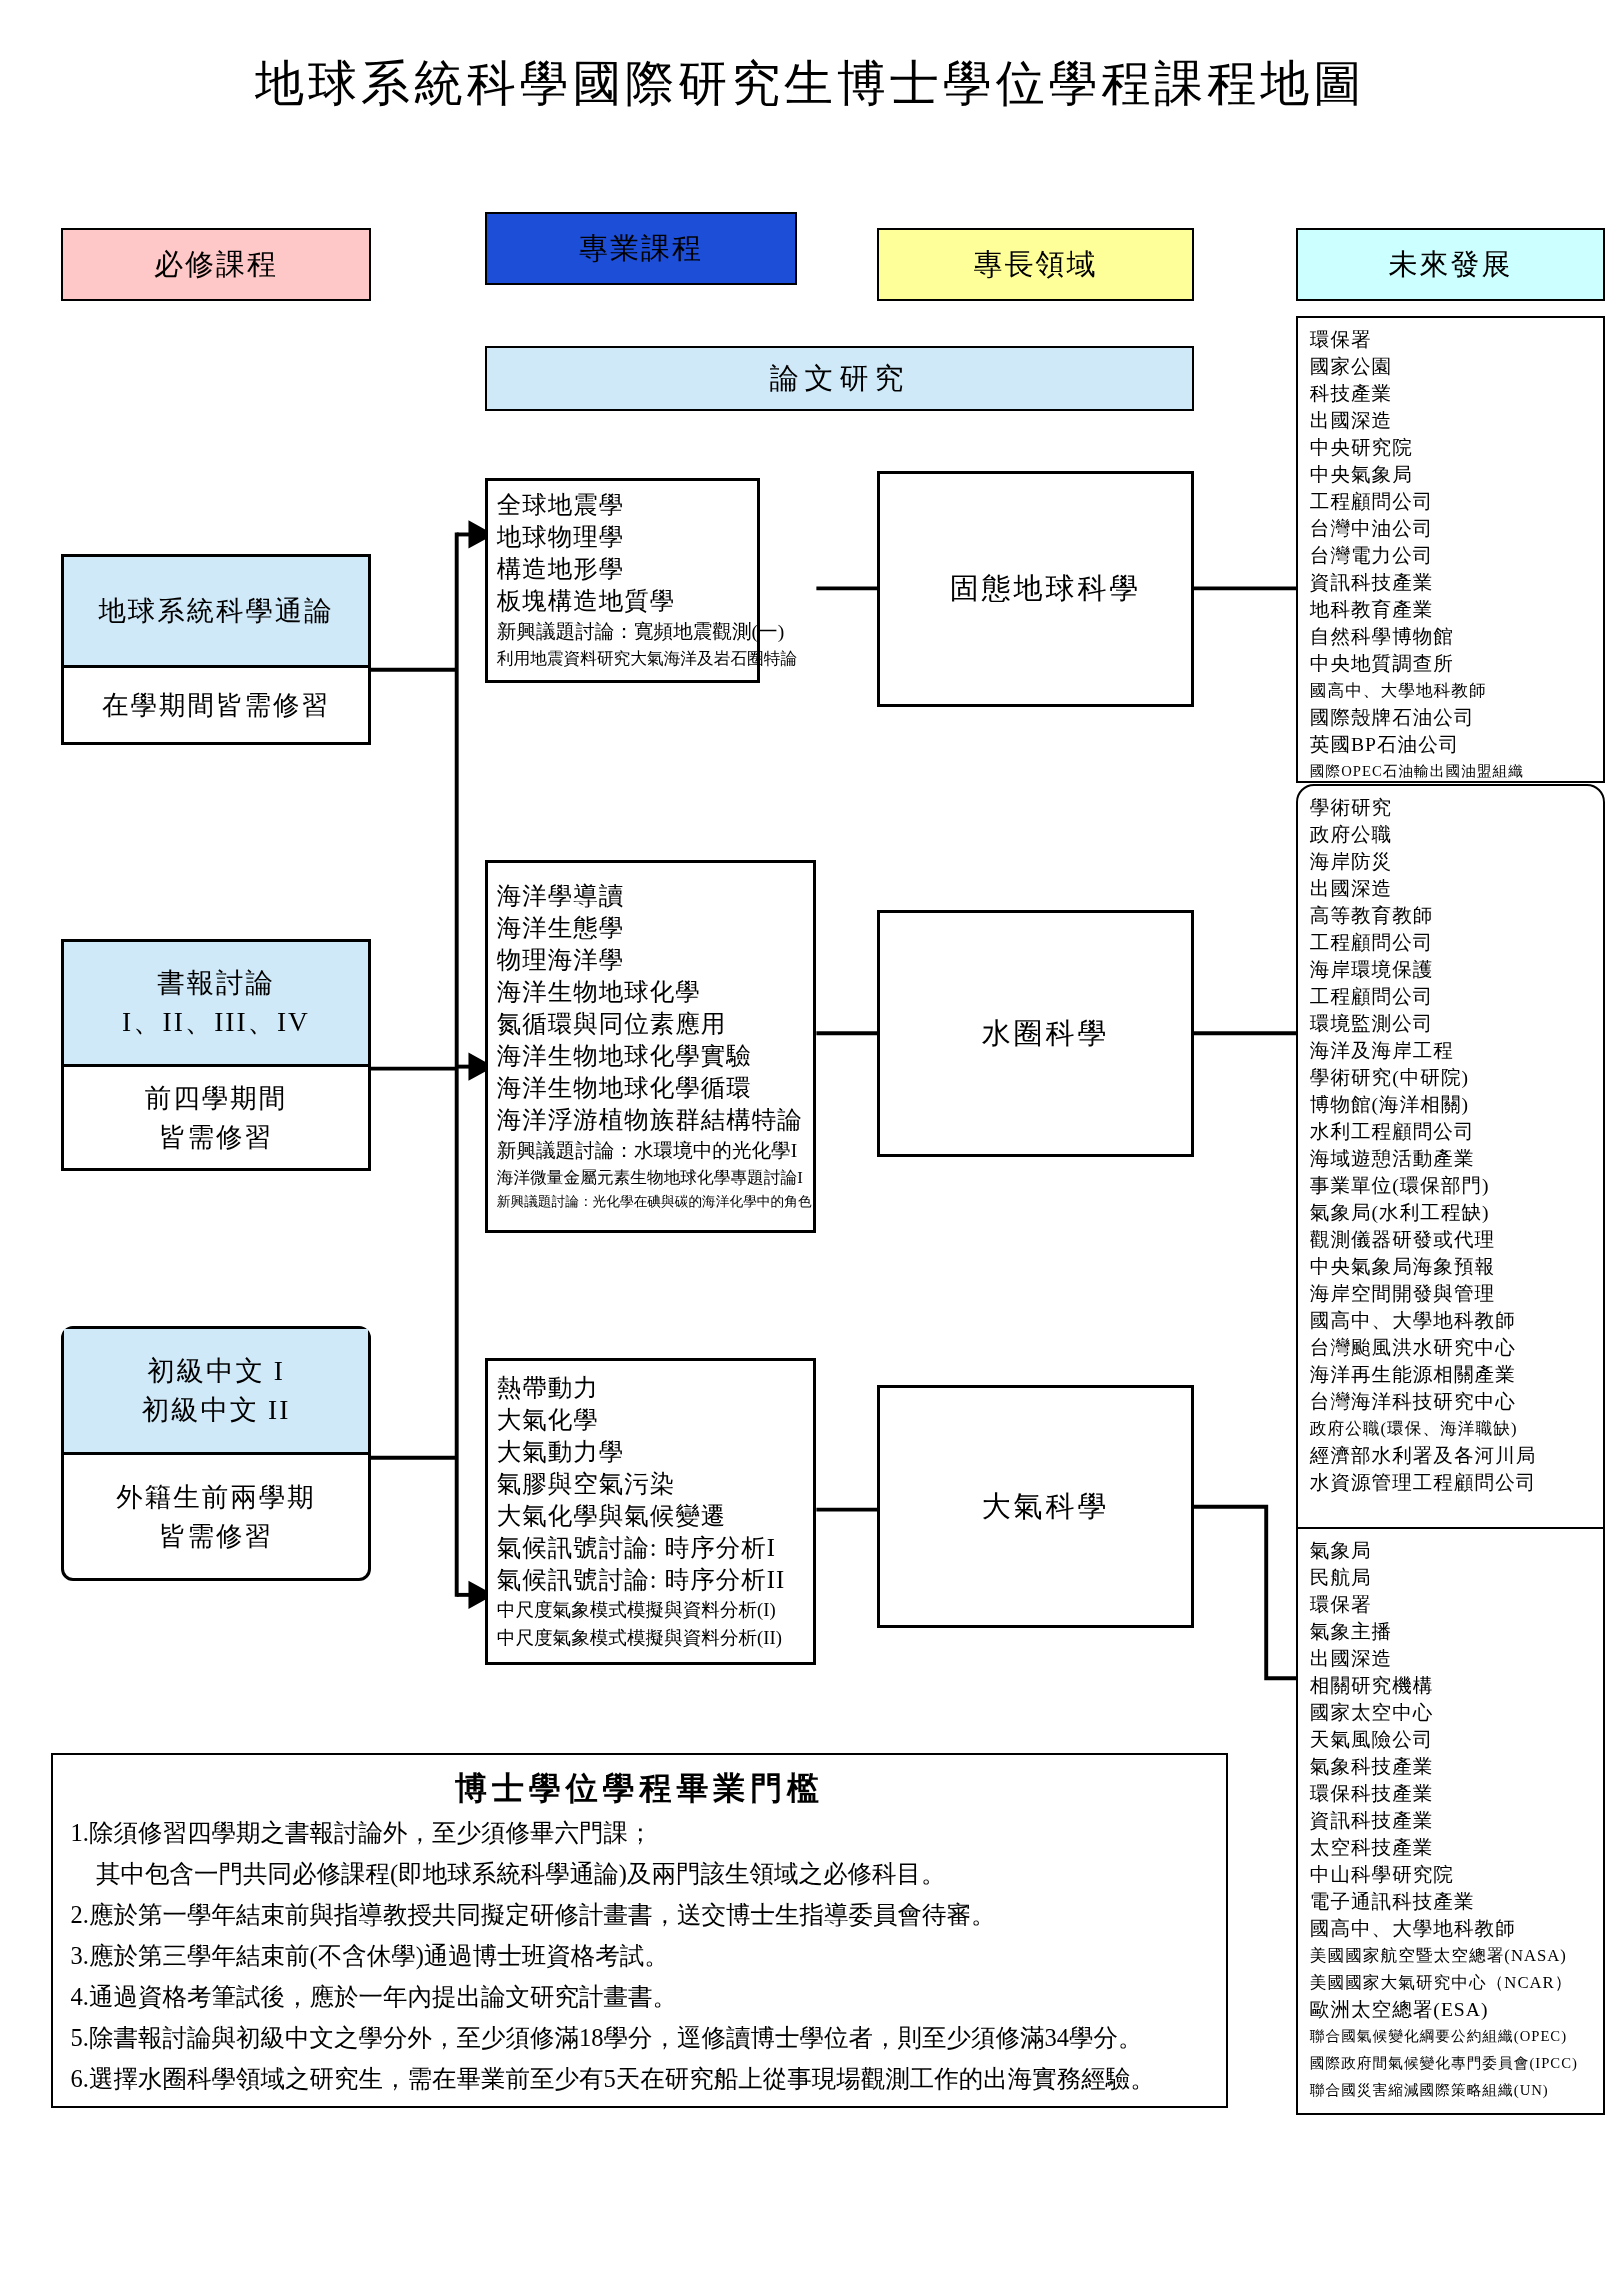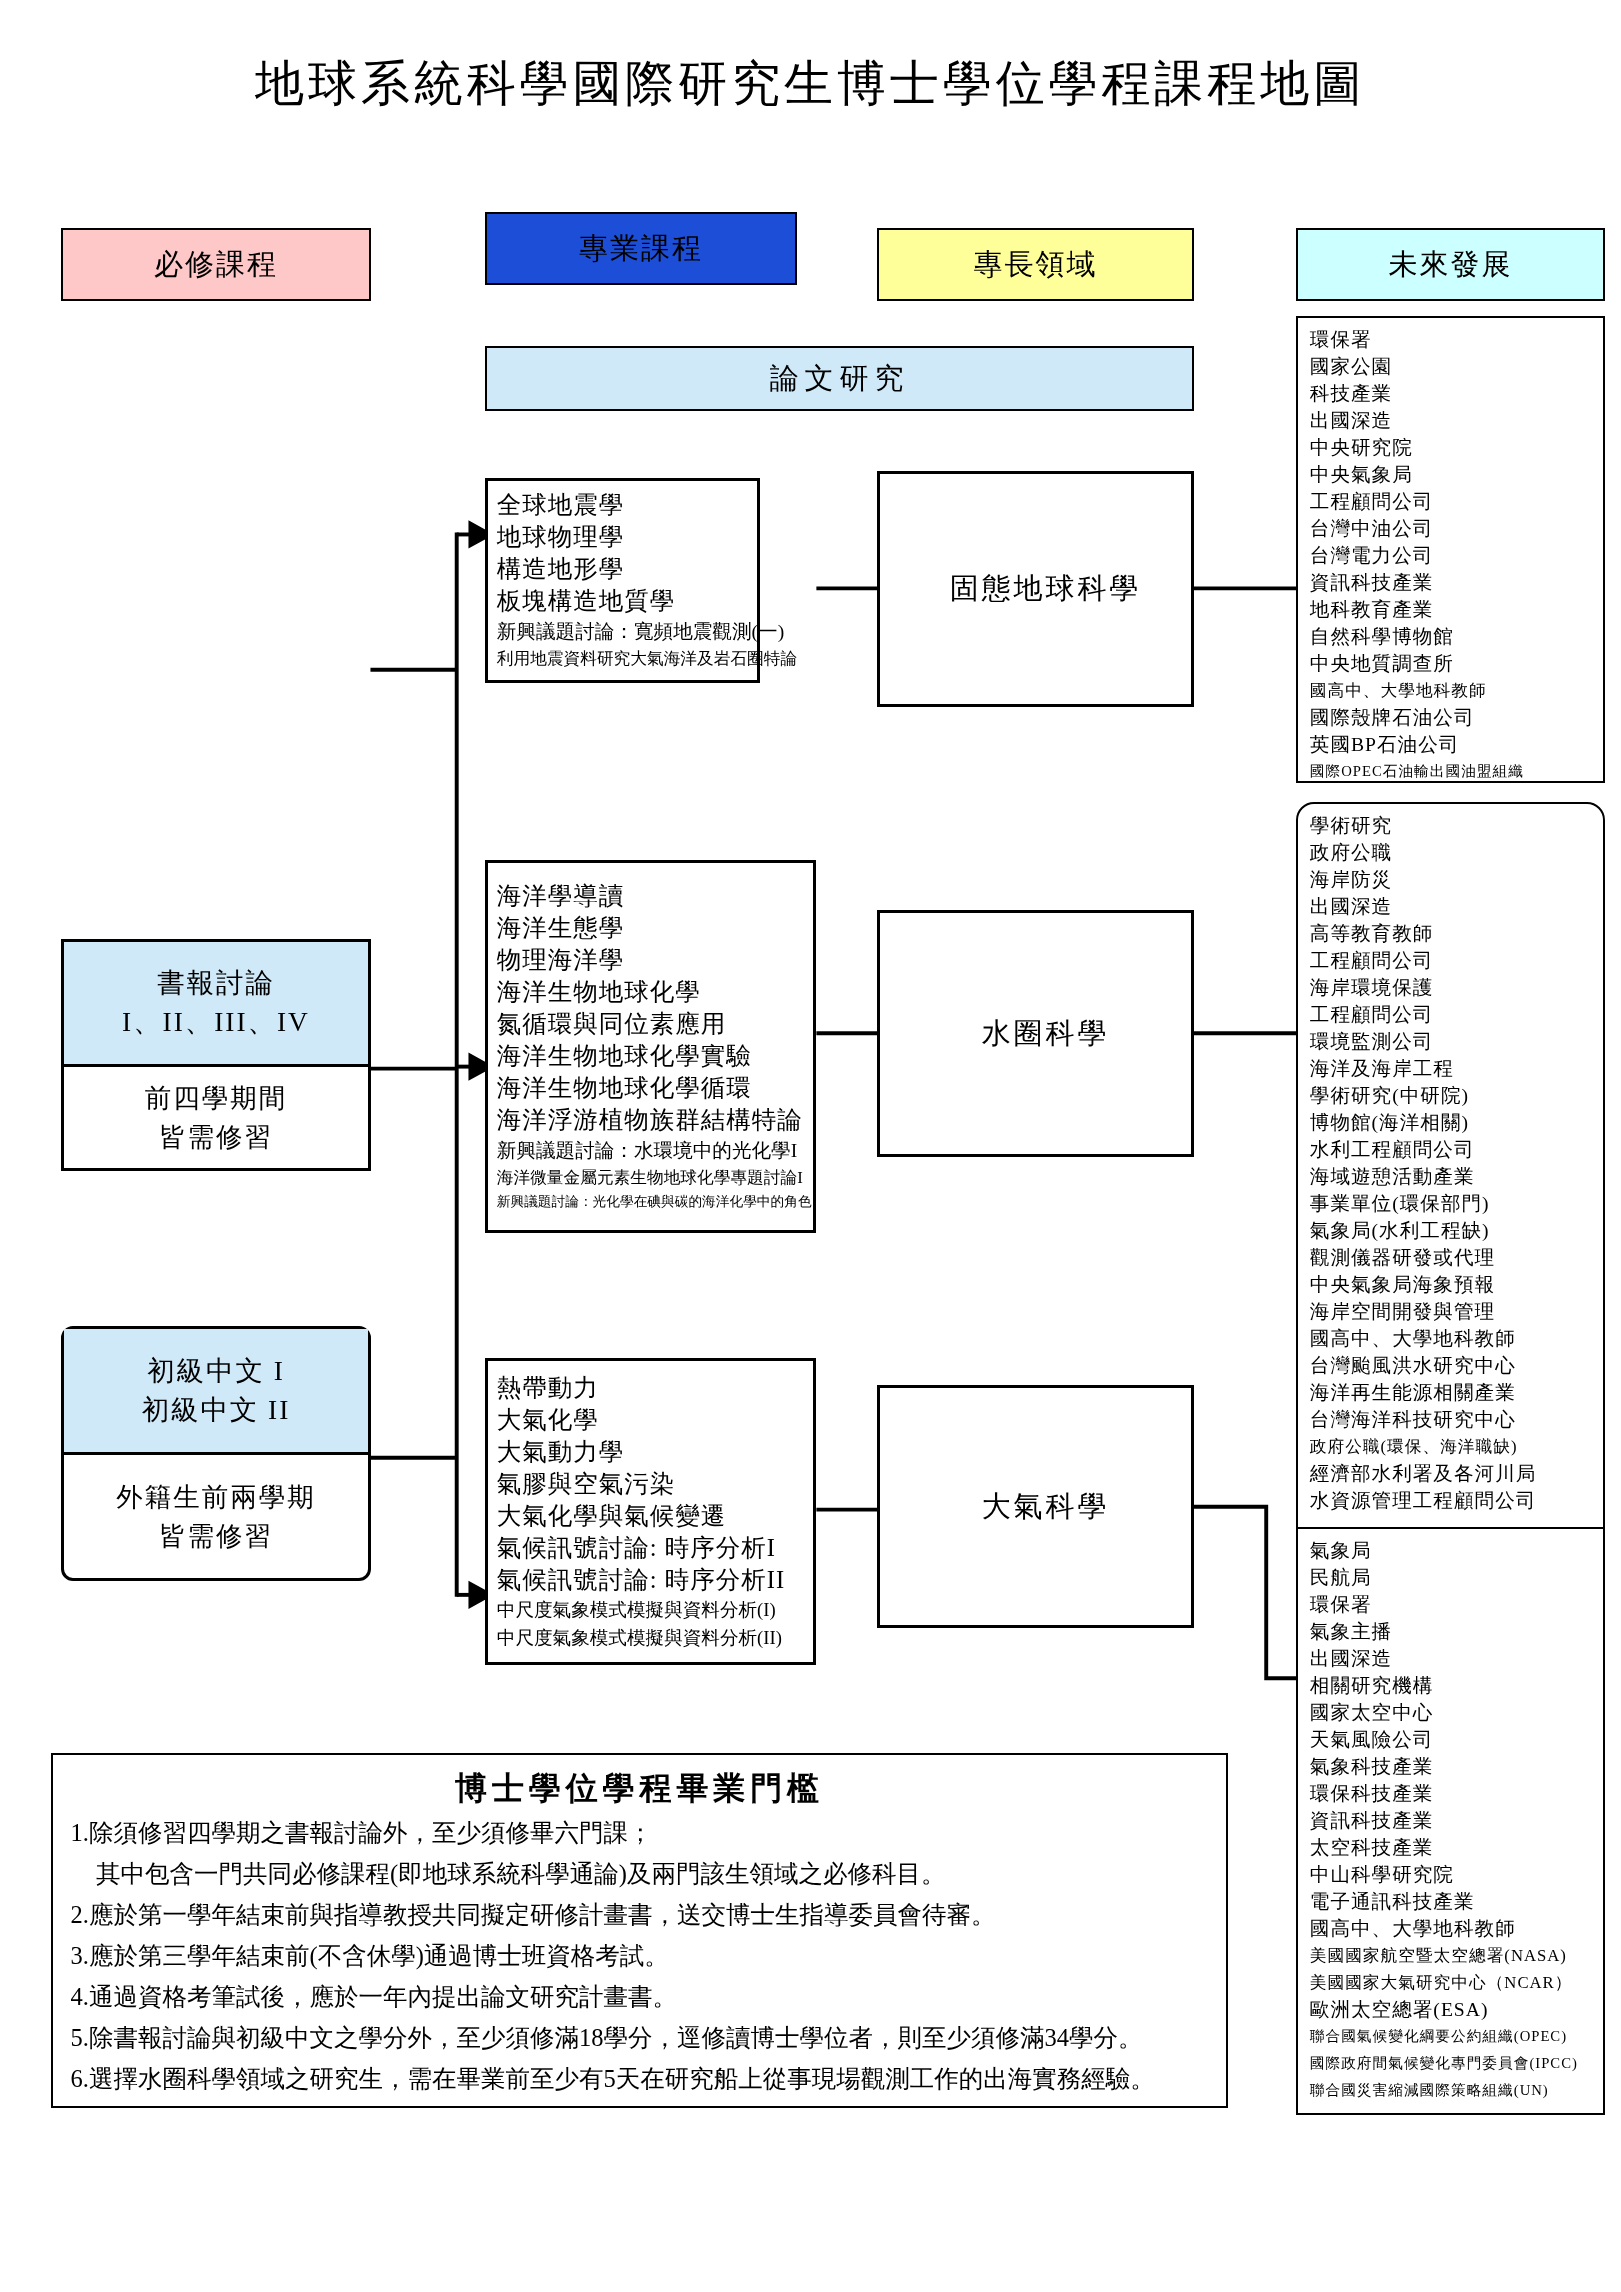--- a/index.html
+++ b/index.html
@@ -76,20 +76,28 @@
 
   <div id="page-title" class="abs">地球系統科學國際研究生博士學位學程課程地圖</div>
 
   <div class="abs node thin center hdr" style="left: 61px; top: 228px; width: 310px; height: 73px; background: rgb(255, 200, 200);">必修課程</div>
   <div class="abs node thin center hdr" style="left: 485px; top: 212px; width: 312px; height: 73px; background: #1d4ed8;">專業課程</div>
   <div class="abs node thin center hdr" style="left: 877px; top: 228px; width: 317px; height: 73px; background: rgb(255, 255, 153);">專長領域</div>
   <div class="abs node thin center hdr" style="left: 1296px; top: 228px; width: 309px; height: 73px; background: rgb(204, 255, 255);">未來發展</div>
 
   <div class="abs node thin center thesis" style="left: 485px; top: 346px; width: 709px; height: 65px; background: rgb(207, 233, 248);">論文研究</div>
 
+  <div class="abs node lbox" style="left:61px;top:554px;width:310px;height:191px;">
+    <div class="lb-top" style="flex-basis:108px;">
+        <div class="li">地球系統科學通論</div>
+      </div>
+    <div class="lb-bot">
+        <div class="li">在學期間皆需修習</div>
+      </div>
+  </div>
   <div class="abs node lbox" style="left:61px;top:939px;width:310px;height:232px;">
     <div class="lb-top" style="flex-basis:122px;">
         <div class="li">書報討論</div>
         <div class="li">I、II、III、IV</div>
       </div>
     <div class="lb-bot">
         <div class="li">前四學期間</div>
         <div class="li">皆需修習</div>
       </div>
   </div>
@@ -153,21 +161,21 @@
       <div class="li">台灣電力公司</div>
       <div class="li">資訊科技產業</div>
       <div class="li">地科教育產業</div>
       <div class="li">自然科學博物館</div>
       <div class="li">中央地質調查所</div>
       <div class="li sm">國高中、大學地科教師</div>
       <div class="li">國際殼牌石油公司</div>
       <div class="li">英國BP石油公司</div>
       <div class="li xs">國際OPEC石油輸出國油盟組織</div>
     </div>
-  <div class="abs node thin flist" style="left:1296px;top:802px;width:309px;height:896px;border-radius:18px;">
+  <div class="abs node thin flist" style="left:1296px;top:784px;width:309px;height:896px;border-radius:18px;">
       <div class="li">學術研究</div>
       <div class="li">政府公職</div>
       <div class="li">海岸防災</div>
       <div class="li">出國深造</div>
       <div class="li">高等教育教師</div>
       <div class="li">工程顧問公司</div>
       <div class="li">海岸環境保護</div>
       <div class="li">工程顧問公司</div>
       <div class="li">環境監測公司</div>
       <div class="li">海洋及海岸工程</div>

